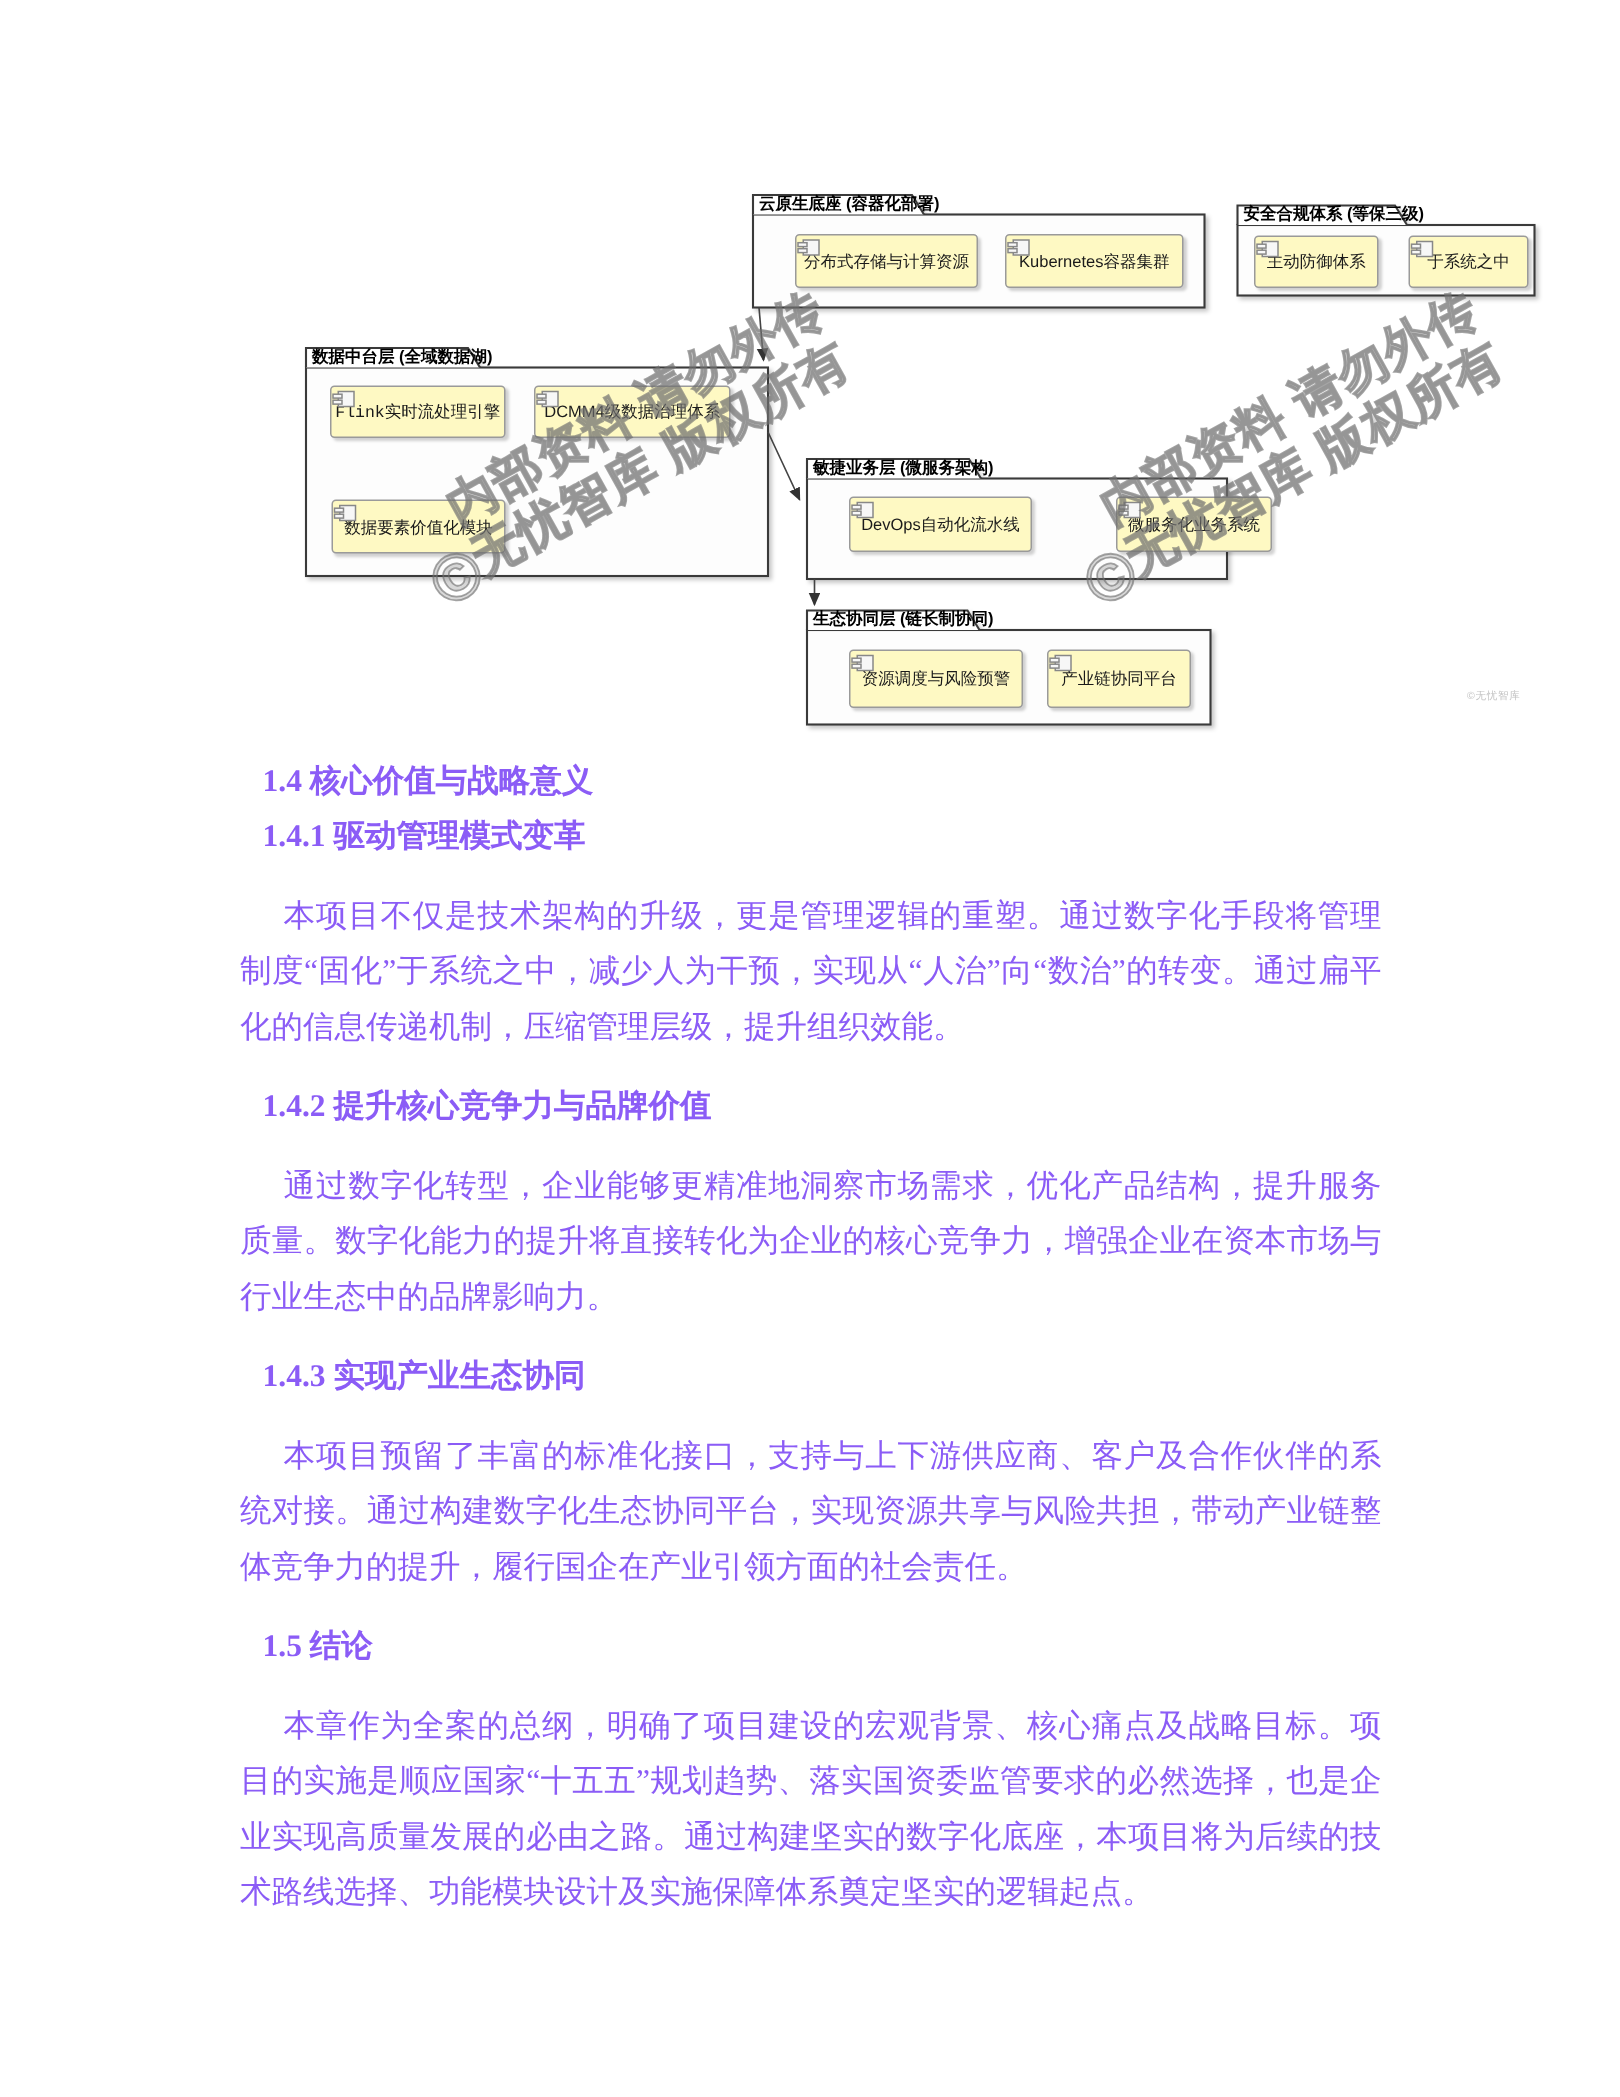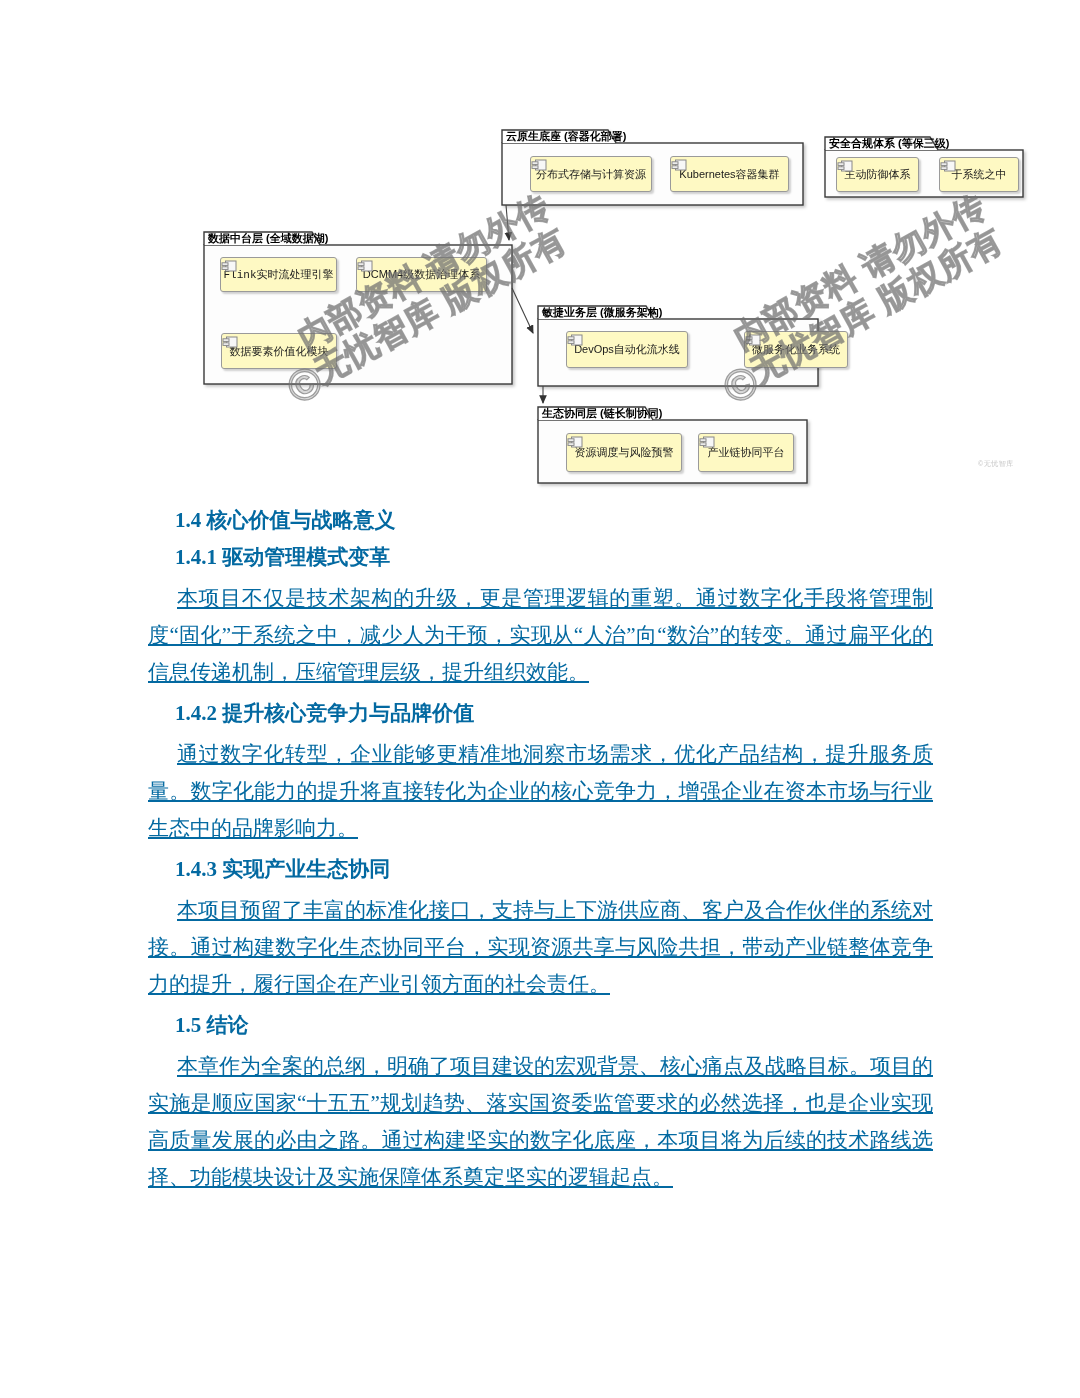--- a/index.html
+++ b/index.html
@@ -38,24 +38,24 @@
   .wm-right{left:694px;top:248px;}
   .tiny-stamp{
     position:absolute;left:978px;top:459px;z-index:1;
     font-size:7px;color:#b3b3b3;letter-spacing:0.5px;
     filter:blur(0.4px);opacity:0.8;white-space:nowrap;
   }
   
   .doc{
     position:absolute;left:144px;top:502px;width:793px;
     font-family:"Liberation Serif","DejaVu Serif",serif;
-    font-size:21px;line-height:37px;color:#0369a1;text-align:justify;
+    font-size:21px;line-height:37px;color:#8b5cf6;text-align:justify;
   }
   .doc h3,.doc h4{margin:0;font-size:21px;font-weight:bold;text-indent:31px;text-align:left;}
-  .doc p{margin:4px;text-indent:29px;text-decoration:underline;}
+  .doc p{margin:16px;text-indent:29px;}
 </style>
 </head>
 <body>
 
 <div class="page">
 
   <div class="diagram">
 
     <svg width="1080" height="500" viewBox="0 0 1080 500">
       <defs>

